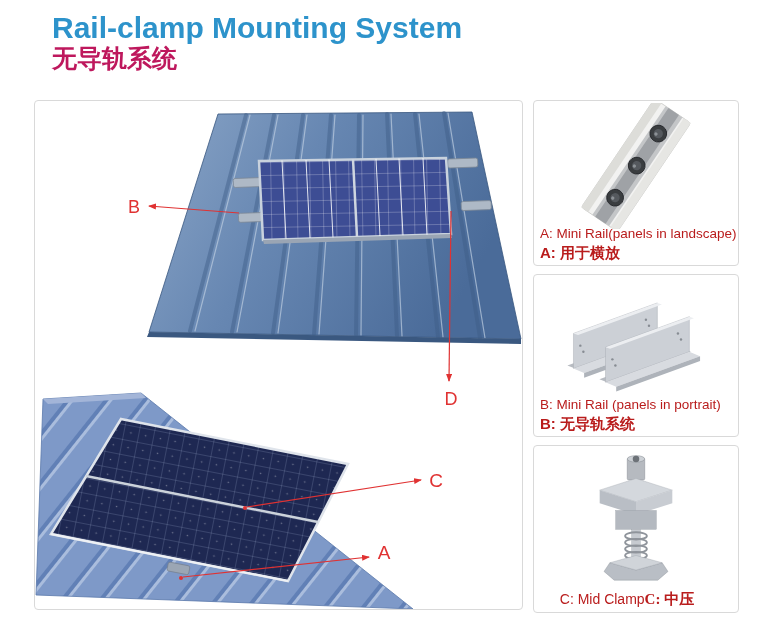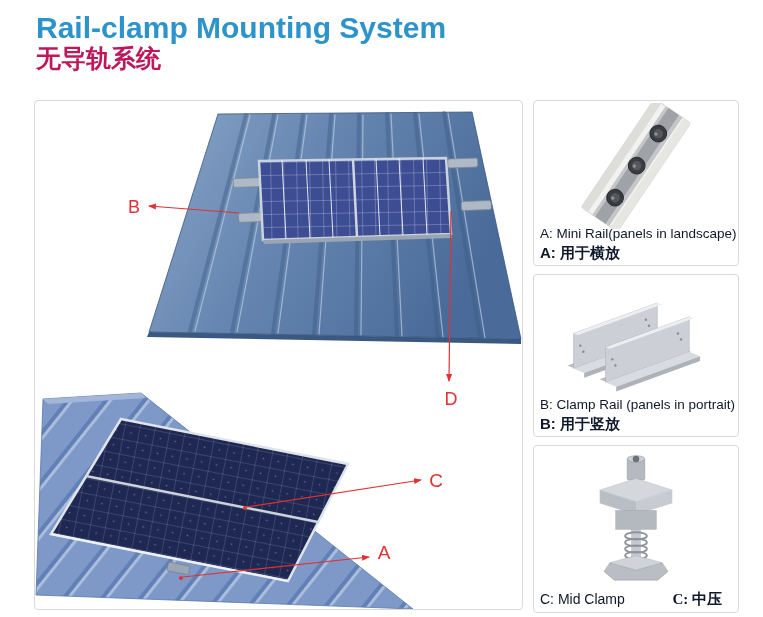--- a/index.html
+++ b/index.html
@@ -2,47 +2,47 @@
 <html><head>
 <meta charset="utf-8">
 <style>
   html,body{margin:0;padding:0;}
   body{
     width:763px;height:617px;background:#ffffff;
     font-family:"Liberation Sans","DejaVu Sans",sans-serif;
     position:relative;overflow:hidden;
   }
   .page{position:absolute;inset:0;}
-  .header{position:absolute;left:36px;top:12px;}
+  .header{position:absolute;left:52px;top:12px;}
   .title-en{
     font-size:30px;font-weight:bold;color:#2d93cb;
     letter-spacing:0px;line-height:1.05;margin:0;
   }
   .title-zh{
     font-size:25px;font-weight:bold;color:#be185d;
     line-height:1.1;margin:1px 0 0 0;
   }
   .panel-box{
     position:absolute;background:#ffffff;
     border:1px solid #d9d9d9;border-radius:4px;box-sizing:border-box;
   }
   .main-box{left:34px;top:100px;width:489px;height:510px;}
   .side-box{left:533px;width:206px;}
   .side-box-a{top:100px;height:166px;}
   .side-box-b{top:274px;height:163px;}
   .side-box-c{top:445px;height:168px;}
   .side-img{display:block;margin:2px auto 0 auto;}
   .caption{
-    position:absolute;left:6px;right:6px;bottom:4px;
-    color:#0f172a;line-height:1.15;
+    position:absolute;left:6px;right:14px;bottom:4px;
+    color:#b91c1c;line-height:1.15;
   }
   .cap-en{font-size:13.5px;white-space:nowrap;}
   .cap-zh{font-size:15px;font-weight:bold;margin-top:2px;}
   .caption-row{
-    display:flex;justify-content:space-between;align-items:baseline;
+    display:flex;justify-content:center;align-items:baseline;
     padding-right:10px;
   }
   .caption-row .cap-en{font-size:14px;}
   .caption-row .cap-zh{margin-top:0;font-family:Liberation Serif, serif;}
 </style>
 </head>
 <body>
 
 <div class="page">
 
@@ -211,22 +211,22 @@
         <polygon points="0,-46 110,-86 116,-84 6,-44" fill="#eceef1"></polygon>
         <polygon points="0,0 110,-40 124,-34 14,6" fill="#d8dbe0"></polygon>
         <polygon points="14,6 124,-34 124,-28 14,12" fill="#aeb3ba"></polygon>
         <circle cx="9" cy="-30" r="1.6" fill="#878c93"></circle>
           <circle cx="13" cy="-22" r="1.6" fill="#878c93"></circle>
         <circle cx="95" cy="-64" r="1.6" fill="#878c93"></circle>
           <circle cx="99" cy="-56" r="1.6" fill="#878c93"></circle>
       </g>
     </svg>
     <div class="caption">
-      <div class="cap-en">B: Clamp Rail (panels in portrait)</div>
-      <div class="cap-zh">B: 用于竖放</div>
+      <div class="cap-en">B: Mini Rail (panels in portrait)</div>
+      <div class="cap-zh">B: 无导轨系统</div>
     </div>
   </div>
 
   <div class="panel-box side-box side-box-c">
     <svg class="side-img" width="204" height="138" viewBox="0 0 204 190" preserveAspectRatio="xMidYMin meet">
       <g>
         <rect x="90" y="14" width="24" height="30" rx="2" fill="#b6bac0" stroke="#8e939a" stroke-width="0.8"></rect>
         <ellipse cx="102" cy="15" rx="12" ry="4.5" fill="#cdd1d6" stroke="#8e939a" stroke-width="0.8"></ellipse>
         <circle cx="102" cy="15" r="4.5" fill="#6d7278"></circle>
       </g>

